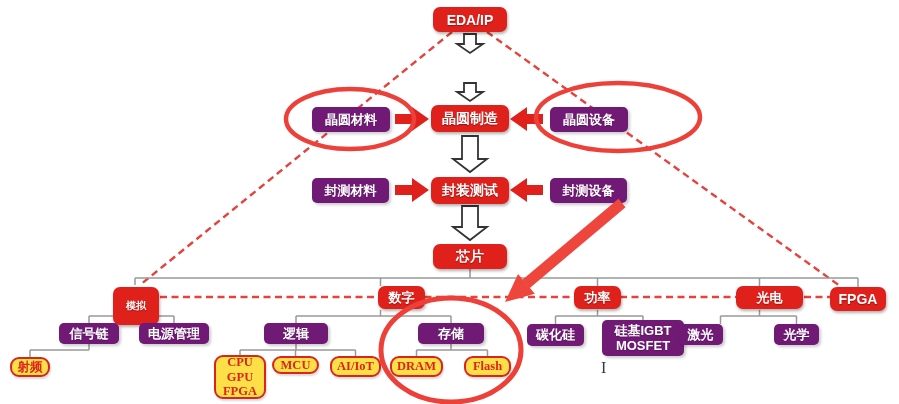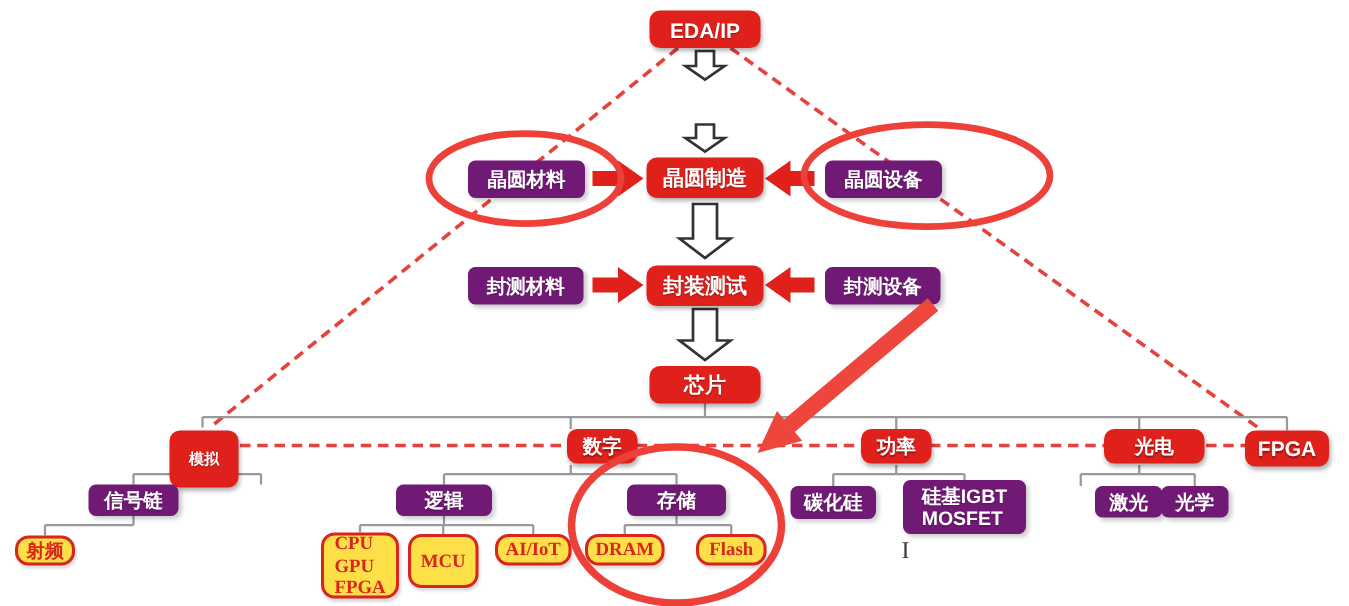--- a/index.html
+++ b/index.html
@@ -17,21 +17,21 @@
     box-shadow:1px 2px 3px rgba(0,0,0,.3);text-shadow:0 1px 1px rgba(0,0,0,.35);
   }
   .peach{
     background:#701a75;color:#ffffff;border-radius:5px;font-size:13px;
     box-shadow:2px 2px 3px rgba(0,0,0,.2);text-shadow:0 1px 1px rgba(0,0,0,.2);
   }
   .white{
     background:#fde047;color:#d9251d;border:2px solid #d9251d;border-radius:9px;
     font-size:12.5px;box-shadow:1px 2px 2px rgba(0,0,0,.15);font-family:Liberation Serif, serif;
   }
-  .multiline{white-space:pre-line;text-align:left;line-height:1.18;}
+  .multiline{white-space:pre-line;text-align:center;line-height:1.18;}
   .cursor{
     position:absolute;z-index:3;color:#3a3a3a;font-family:"Liberation Serif","DejaVu Serif",serif;
     font-size:16px;line-height:1;
   }
 </style>
 </head>
 <body>
 
 <div id="stage">
 
@@ -109,33 +109,34 @@
   <div class="box peach" style="left:550px;top:178px;width:77px;height:25px">封测设备</div>
   <div class="box peach" style="left:312px;top:178px;width:77px;height:25px">封测材料</div>
 
   <div class="box red" style="left:113px;top:287px;width:46px;height:38px;font-size:10px">模拟</div>
   <div class="box red" style="left:378px;top:286px;width:47px;height:23px;font-size:13px">数字</div>
   <div class="box red" style="left:574px;top:286px;width:47px;height:23px;font-size:13px">功率</div>
   <div class="box red" style="left:736px;top:286px;width:67px;height:23px;font-size:13px">光电</div>
   <div class="box red" style="left:830px;top:287px;width:56px;height:24px;font-size:14px">FPGA</div>
 
   <div class="box peach" style="left:59px;top:323px;width:60px;height:21px">信号链</div>
+  <div class="box peach" style="left:139px;top:323px;width:70px;height:21px">电源管理</div>
   <div class="box peach" style="left:264px;top:323px;width:64px;height:21px">逻辑</div>
   <div class="box peach" style="left:418px;top:323px;width:66px;height:21px">存储</div>
   <div class="box peach" style="left:527px;top:324px;width:57px;height:22px">碳化硅</div>
   <div class="box peach multiline" style="left:602px;top:320px;width:82px;height:36px;font-size:13px">硅基IGBT
 MOSFET</div>
-  <div class="box peach" style="left:730px;top:324px;width:45px;height:21px">激光</div>
+  <div class="box peach" style="left:678px;top:324px;width:45px;height:21px">激光</div>
   <div class="box peach" style="left:774px;top:324px;width:45px;height:21px">光学</div>
 
   <div class="box white" style="left:10px;top:357px;width:40px;height:20px">射频</div>
   <div class="box white multiline" style="left:214px;top:355px;width:52px;height:44px">CPU
 GPU
 FPGA</div>
-  <div class="box white" style="left:272px;top:356px;width:47px;height:36px">MCU</div>
+  <div class="box white" style="left:272px;top:356px;width:47px;height:18px">MCU</div>
   <div class="box white" style="left:330px;top:356px;width:51px;height:21px">AI/IoT</div>
   <div class="box white" style="left:390px;top:356px;width:53px;height:21px">DRAM</div>
   <div class="box white" style="left:464px;top:356px;width:47px;height:21px">Flash</div>
 
   <div class="cursor" style="left:601px;top:360px">I</div>
 
   <svg class="layer" width="899" height="404" viewBox="0 0 899 404" style="z-index:4">
     <g>
       <ellipse cx="350" cy="119" rx="64" ry="30" fill="none" stroke="#ec4038" stroke-width="4.5"></ellipse>
     </g>

